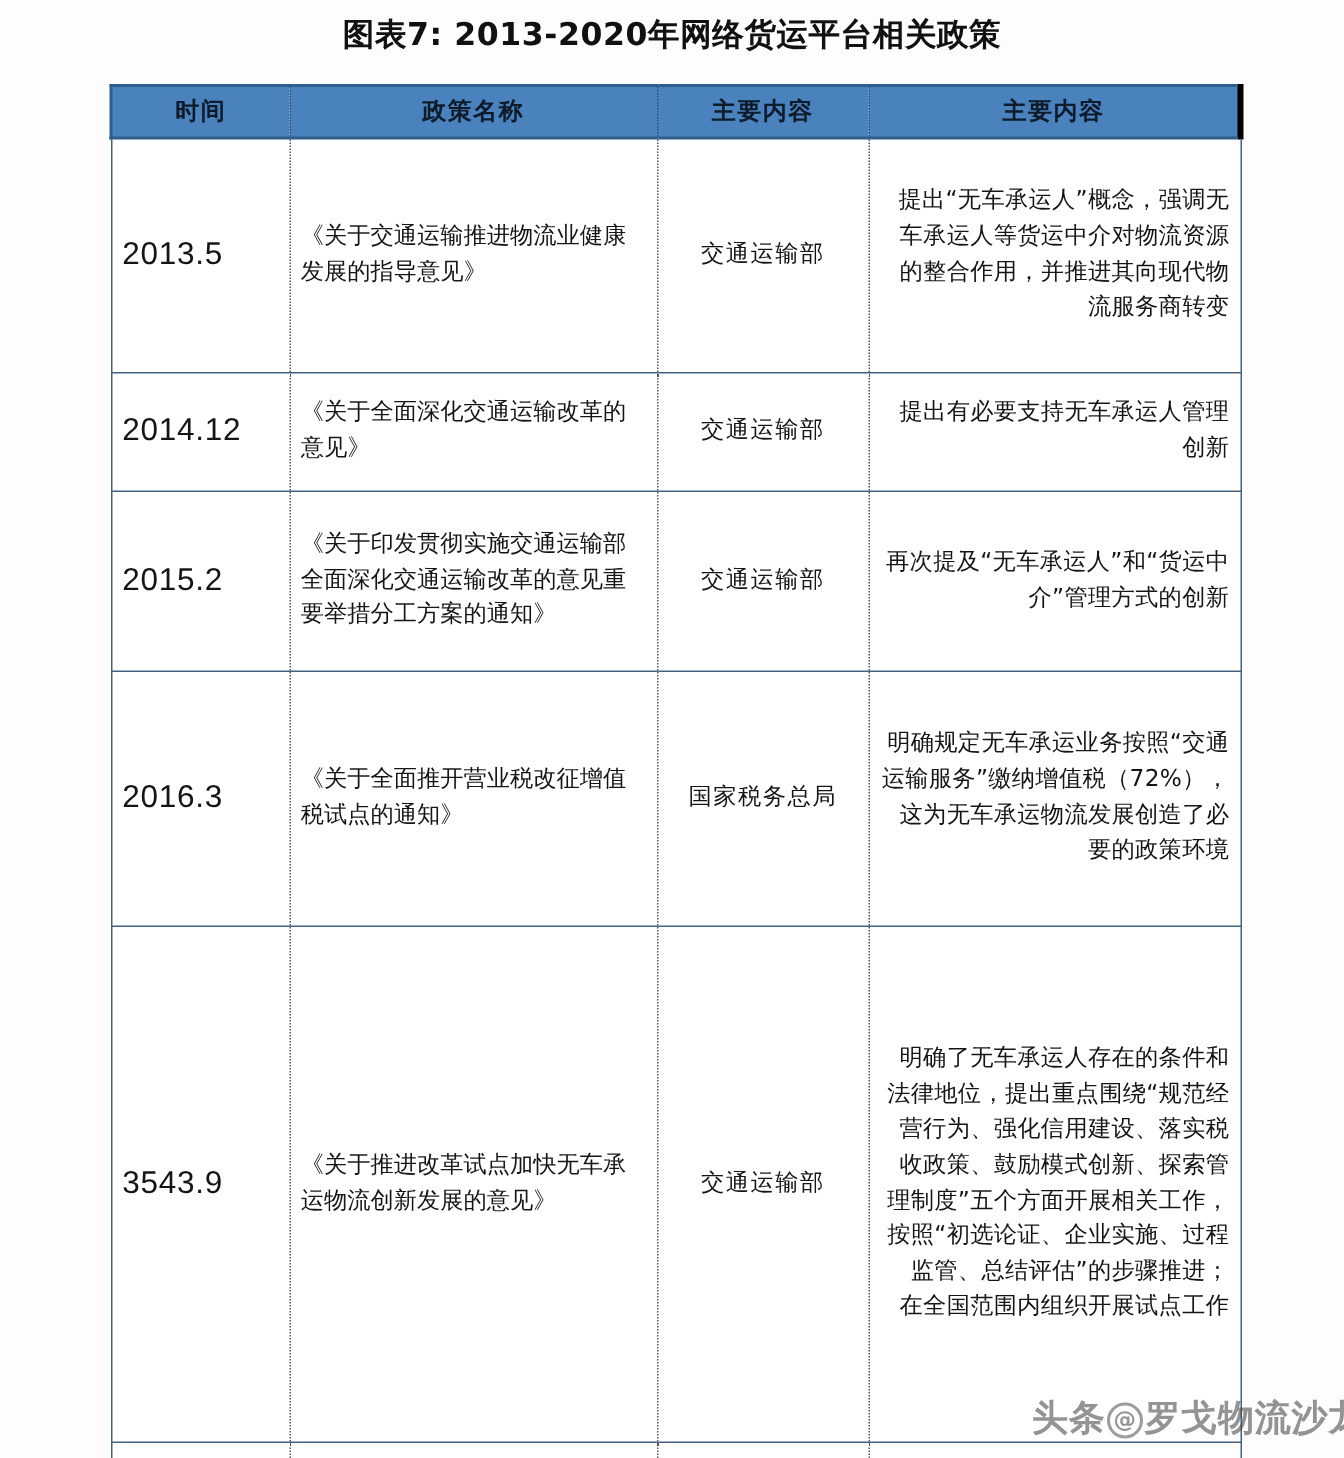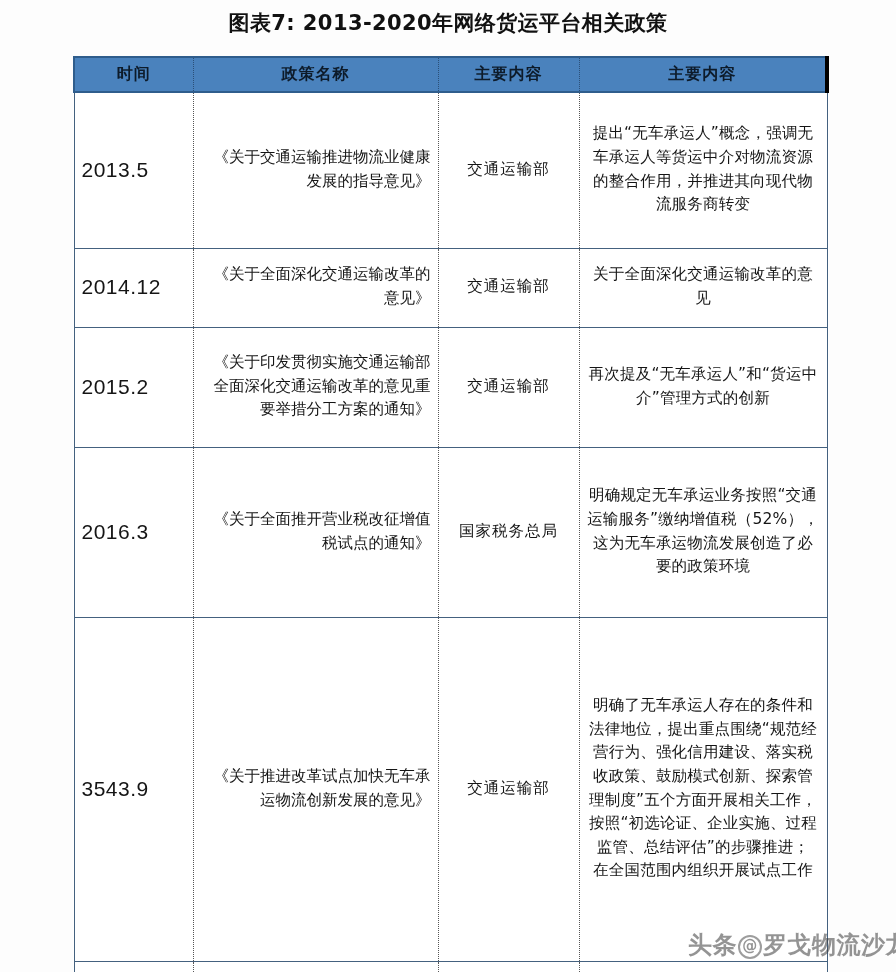--- a/index.html
+++ b/index.html
@@ -95,31 +95,31 @@
     font-family: "DejaVu Sans", "Liberation Sans", sans-serif;
   }
   tbody tr.data-row > td.col-time {
     border-left: 1.6px solid #44617f;
     font-size: 21px;
     letter-spacing: 0.5px;
     font-family: "Liberation Sans", sans-serif;
   }
   tbody tr.data-row > td.col-name {
     border-left: 1.5px dotted #555555;
-    text-align: right;
+    text-align: left;
   }
   tbody tr.data-row > td.col-dept {
     border-left: 1.5px dotted #555555;
     text-align: center;
     letter-spacing: 1px;
   }
   tbody tr.data-row > td.col-body {
     border-left: 1.5px dotted #555555;
     border-right: 1.6px solid #44617f;
-    text-align: center;
+    text-align: right;
     letter-spacing: 0.2px;
     margin-left: 16px;
   }
 
   
   tbody tr.data-row.r0 > td { height: 139px; }
   tbody tr.data-row.r1 > td { height: 62px; }
   tbody tr.data-row.r2 > td { height: 103px; }
   tbody tr.data-row.r3 > td { height: 153px; }
   tbody tr.data-row.r4 > td { height: 327px; }
@@ -201,21 +201,21 @@
           <td class="col-time">
             <span class="cell-text">2014.12</span>
           </td>
           <td class="col-name">
             <span class="cell-text">《关于全面深化交通运输改革的意见》</span>
           </td>
           <td class="col-dept">
             <span class="cell-text">交通运输部</span>
           </td>
           <td class="col-body">
-            <span class="cell-text">关于全面深化交通运输改革的意见</span>
+            <span class="cell-text">提出有必要支持无车承运人管理创新</span>
           </td>
         </tr>
 
         <tr class="data-row r2">
           <td class="col-time">
             <span class="cell-text">2015.2</span>
           </td>
           <td class="col-name">
             <span class="cell-text">《关于印发贯彻实施交通运输部全面深化交通运输改革的意见重要举措分工方案的通知》</span>
           </td>
@@ -231,21 +231,21 @@
           <td class="col-time">
             <span class="cell-text">2016.3</span>
           </td>
           <td class="col-name">
             <span class="cell-text">《关于全面推开营业税改征增值税试点的通知》</span>
           </td>
           <td class="col-dept">
             <span class="cell-text">国家税务总局</span>
           </td>
           <td class="col-body">
-            <span class="cell-text">明确规定无车承运业务按照“交通运输服务”缴纳增值税（52%），这为无车承运物流发展创造了必要的政策环境</span>
+            <span class="cell-text">明确规定无车承运业务按照“交通运输服务”缴纳增值税（72%），这为无车承运物流发展创造了必要的政策环境</span>
           </td>
         </tr>
 
         <tr class="data-row r4">
           <td class="col-time">
             <span class="cell-text">3543.9</span>
           </td>
           <td class="col-name">
             <span class="cell-text">《关于推进改革试点加快无车承运物流创新发展的意见》</span>
           </td>

